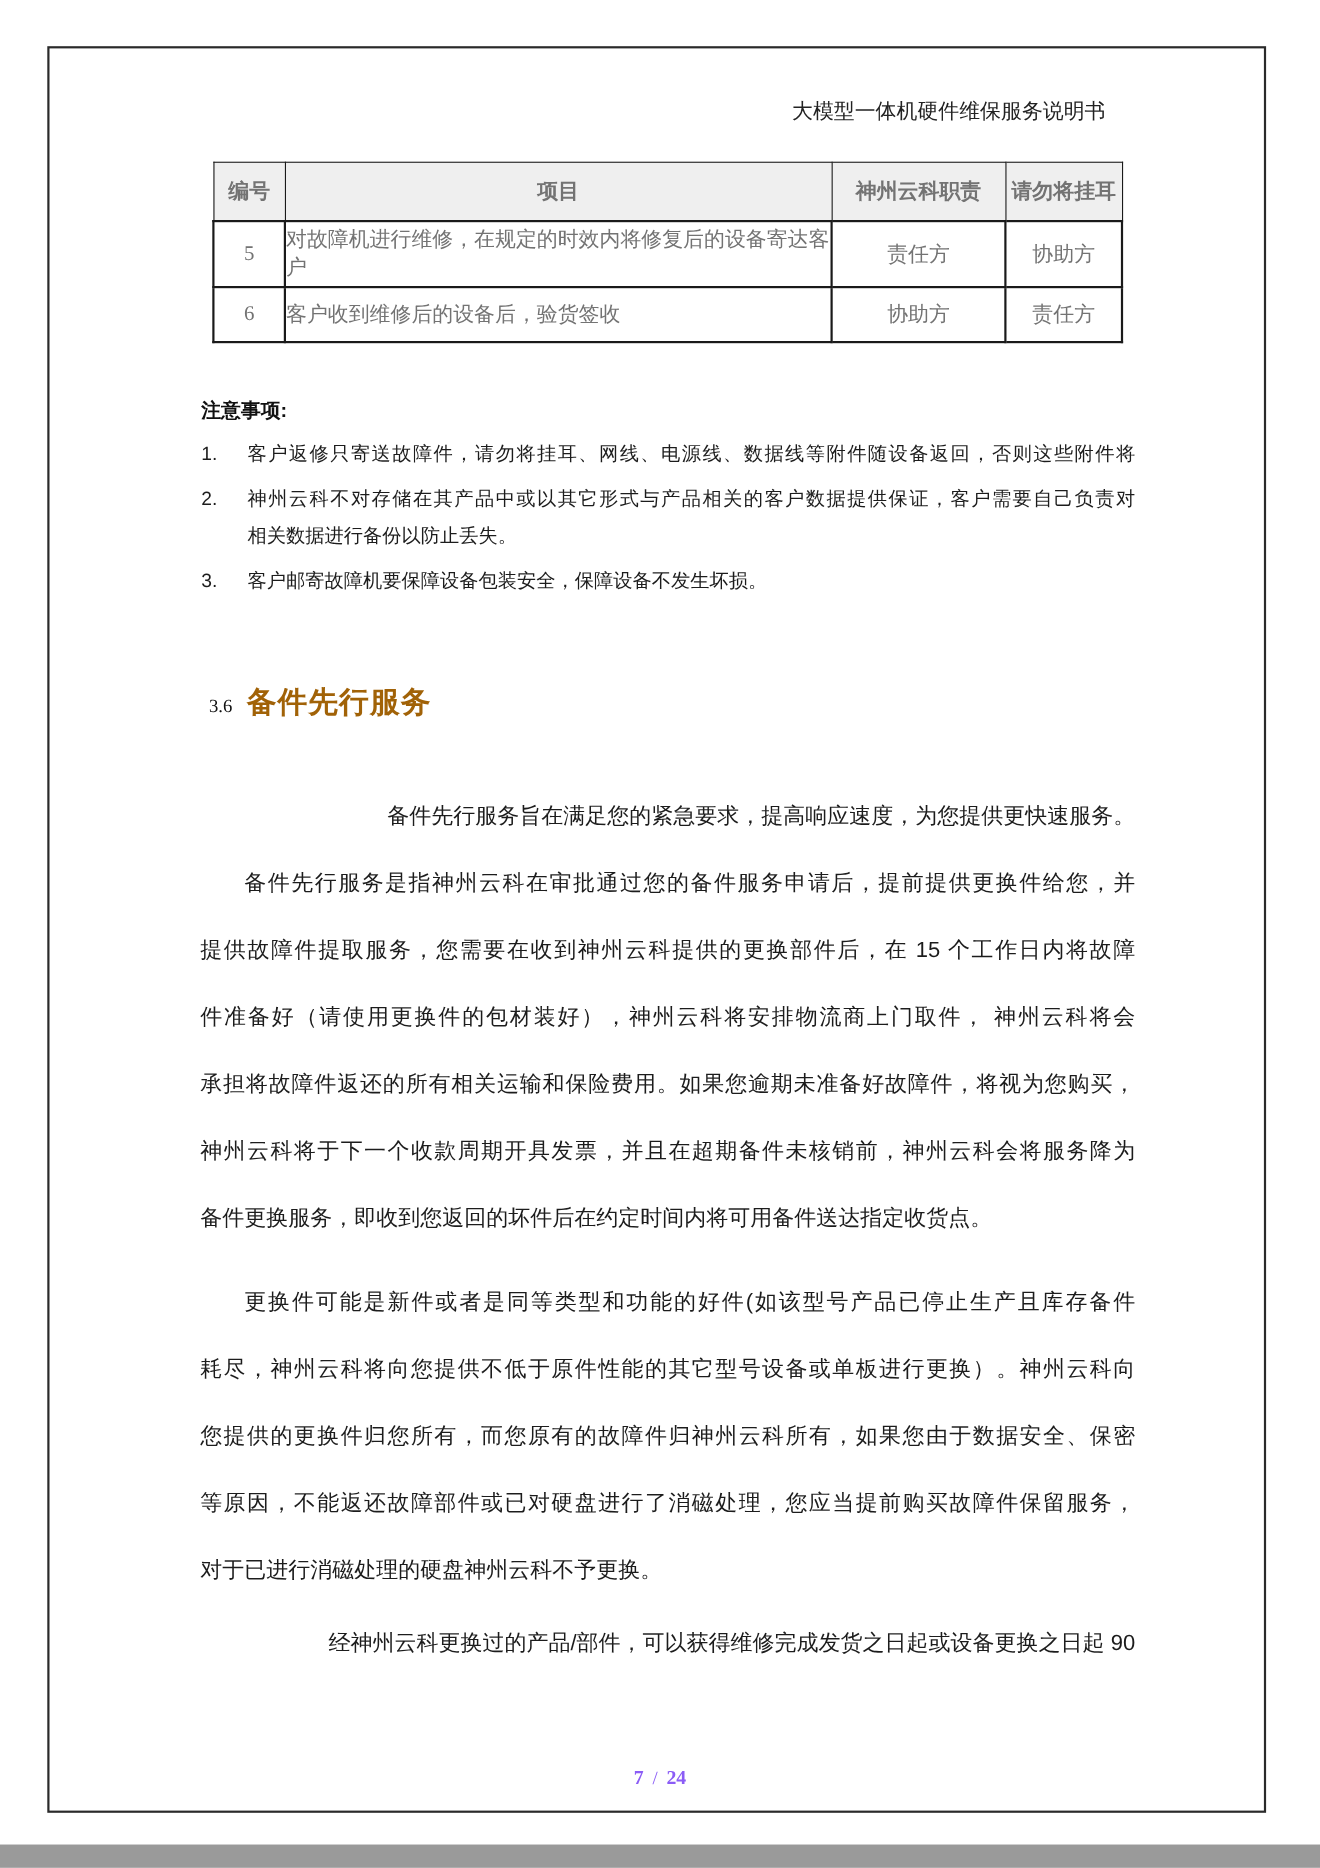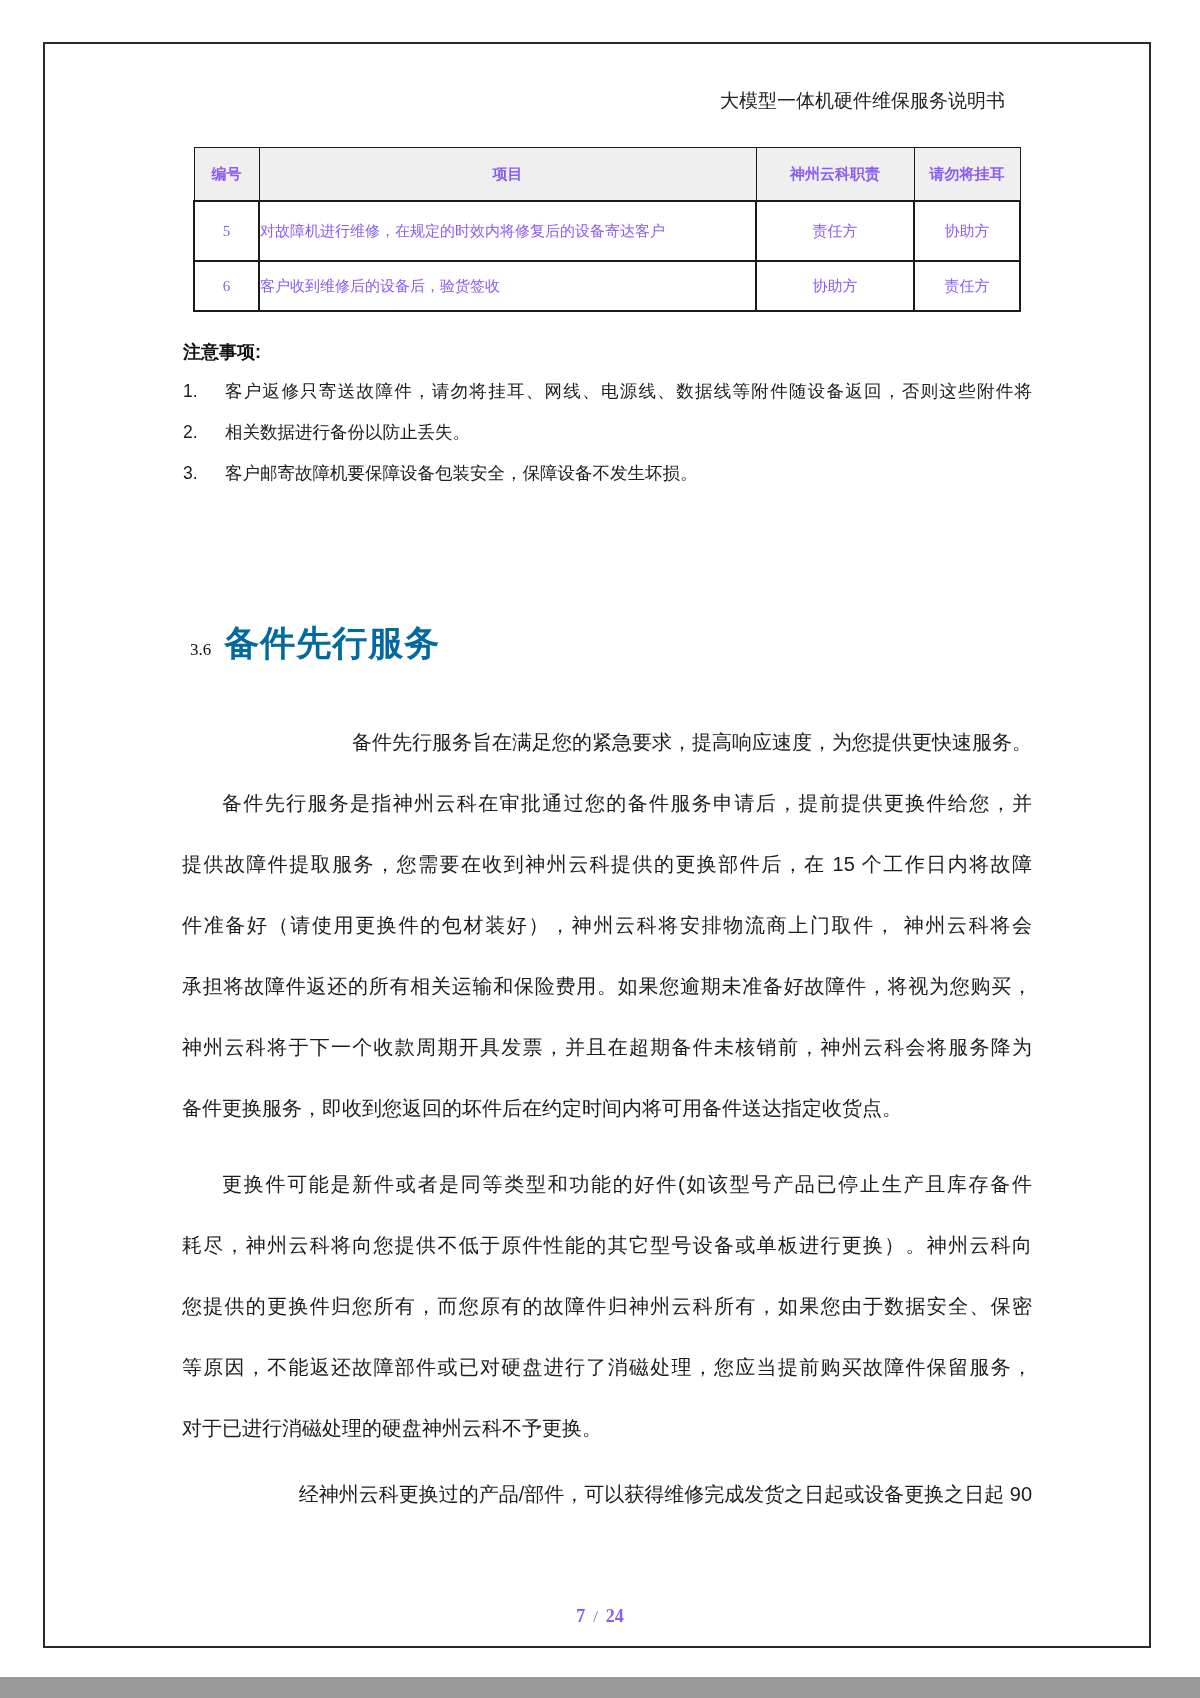--- a/index.html
+++ b/index.html
@@ -13,44 +13,44 @@
     border:2px solid #2a2a2a;
   }
   .doc-header {
     position:absolute; top:88px; right:195px;
     font-family:"Liberation Serif", serif; font-size:19px; color:#222;
     white-space:nowrap;
   }
   table.resp {
     position:absolute; left:193px; top:147px; width:826px;
     border-collapse:collapse; table-layout:fixed;
-    font-family:"Liberation Serif", serif; font-size:15px; color:#8b5cf6;
+    font-family:"Liberation Serif", serif; font-size:19px; color:#737373;
   }
   table.resp th {
     background:#efefef; border:1px solid #1a1a1a; font-weight:bold;
     height:52px; text-align:center; padding:0 4px;
   }
   table.resp td {
     border:2px solid #1a1a1a; text-align:center; padding:0 4px;
     vertical-align:middle;
   }
   table.resp td.item-cell { text-align:left; padding:2px 0; line-height:25px; }
   tr.r5 td { height:54px; }
   tr.r6 td { height:44px; }
 
   .notes { position:absolute; left:183px; top:338px; width:849px; }
-  .notes-title { font-size:18px; font-weight:bold; line-height:28px; margin-bottom:8px; color:#111; }
+  .notes-title { font-size:18px; font-weight:bold; line-height:28px; margin-bottom:8px; color:#111;margin-top:21px; }
   .note-item { display:flex; margin-bottom:7px; font-size:17.5px; line-height:34px; color:#1c1c1c; }
   .note-num { width:42px; flex:none; }
   .note-text { flex:1; }
   .jl { text-align:justify; text-align-last:justify; }
 
   .section-heading { position:absolute; left:190px; top:620px; display:flex; align-items:baseline; }
   .sec-num { font-family:"Liberation Serif", serif; font-size:17px; color:#111;margin-top:12px; }
-  .sec-title { font-size:35px; font-weight:bold; margin-left:13px; letter-spacing:1px; color:#0369a1; }
+  .sec-title { font-size:27px; font-weight:bold; margin-left:13px; letter-spacing:1px; color:#a16207; }
 
   .body-text { position:absolute; left:182px; top:712px; width:850px; font-size:20px; line-height:61px; color:#1c1c1c; }
   .bline { height:61px; overflow:hidden; white-space:nowrap; }
   .bline.wrap { white-space:normal; }
   .j { text-align:justify; text-align-last:justify; }
   .ind { text-indent:40px;text-align:right; }
   .p3 { margin-top:15px; }
   .p4 { margin-top:5px; }
 
   .footer {
@@ -103,20 +103,21 @@
     <div class="note-item">
       <span class="note-num">1.</span>
       <div class="note-text">
         <div class="jl">客户返修只寄送故障件，请勿将挂耳、网线、电源线、数据线等附件随设备返回，否则这些附件将</div>
       </div>
     </div>
 
     <div class="note-item">
       <span class="note-num">2.</span>
       <div class="note-text">
+        <div class="jl">神州云科不对存储在其产品中或以其它形式与产品相关的客户数据提供保证，客户需要自己负责对</div>
         <div>相关数据进行备份以防止丢失。</div>
       </div>
     </div>
 
     <div class="note-item">
       <span class="note-num">3.</span>
       <div class="note-text">
         <div>客户邮寄故障机要保障设备包装安全，保障设备不发生坏损。</div>
       </div>
     </div>

